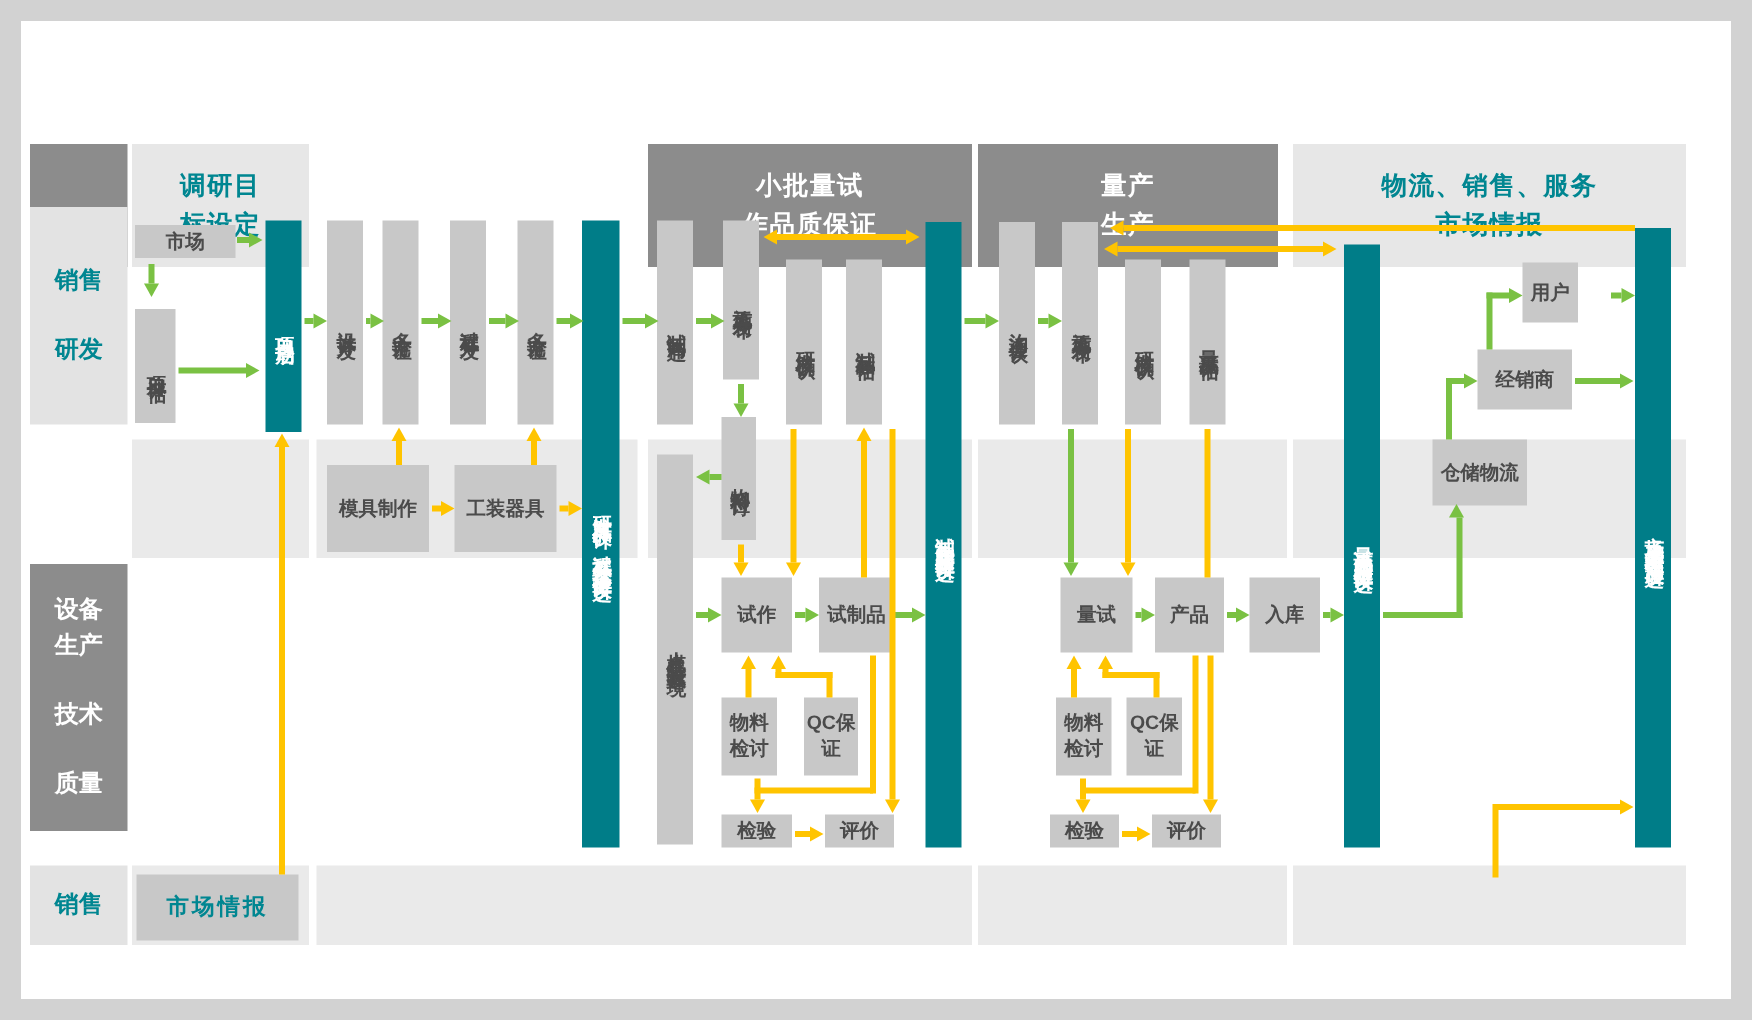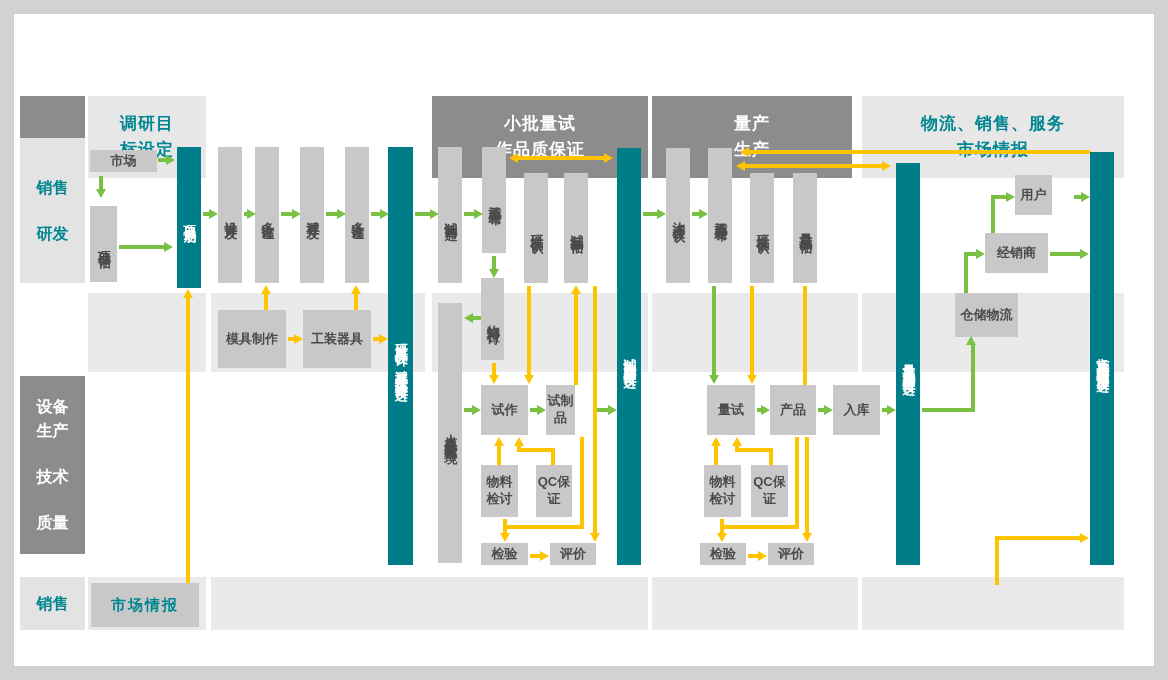--- a/index.html
+++ b/index.html
@@ -86,21 +86,21 @@
   <div class="box" style="left:218px;top:310px;width:68px;height:58px;">模具制作</div>
   <div class="box" style="left:303px;top:310px;width:68px;height:58px;">工装器具</div>
 
   <div class="box v" style="left:438px;top:147px;width:24px;height:136px;">试制沟通</div>
   <div class="box v" style="left:482px;top:147px;width:24px;height:106px;">施工等发布</div>
   <div class="box v" style="left:524px;top:173px;width:24px;height:110px;">研发确认</div>
   <div class="box v" style="left:564px;top:173px;width:24px;height:110px;">试制品评估</div>
   <div class="box v" style="left:481px;top:278px;width:23px;height:82px;">物料检讨</div>
   <div class="box v" style="left:438px;top:303px;width:24px;height:260px;">人模具工装验收环境</div>
   <div class="box" style="left:481px;top:385px;width:47px;height:50px;">试作</div>
-  <div class="box" style="left:546px;top:385px;width:29px;height:50px;">试制品</div>
+  <div class="box" style="left:546px;top:385px;width:50px;height:50px;">试制品</div>
   <div class="box" style="left:481px;top:465px;width:37px;height:52px;">物料检讨</div>
   <div class="box" style="left:536px;top:465px;width:36px;height:52px;">QC保证</div>
   <div class="box" style="left:481px;top:543px;width:47px;height:22px;">检验</div>
   <div class="box" style="left:550px;top:543px;width:46px;height:22px;">评价</div>
   <div class="box teal v" style="left:617px;top:148px;width:24px;height:417px;">试制生产问题检讨改进</div>
 
   <div class="box v" style="left:666px;top:148px;width:24px;height:135px;">沟通会议</div>
   <div class="box v" style="left:708px;top:148px;width:24px;height:135px;">施工等发布</div>
   <div class="box v" style="left:750px;top:173px;width:24px;height:110px;">研发确认</div>
   <div class="box v" style="left:793px;top:173px;width:24px;height:110px;">量试品评估</div>

